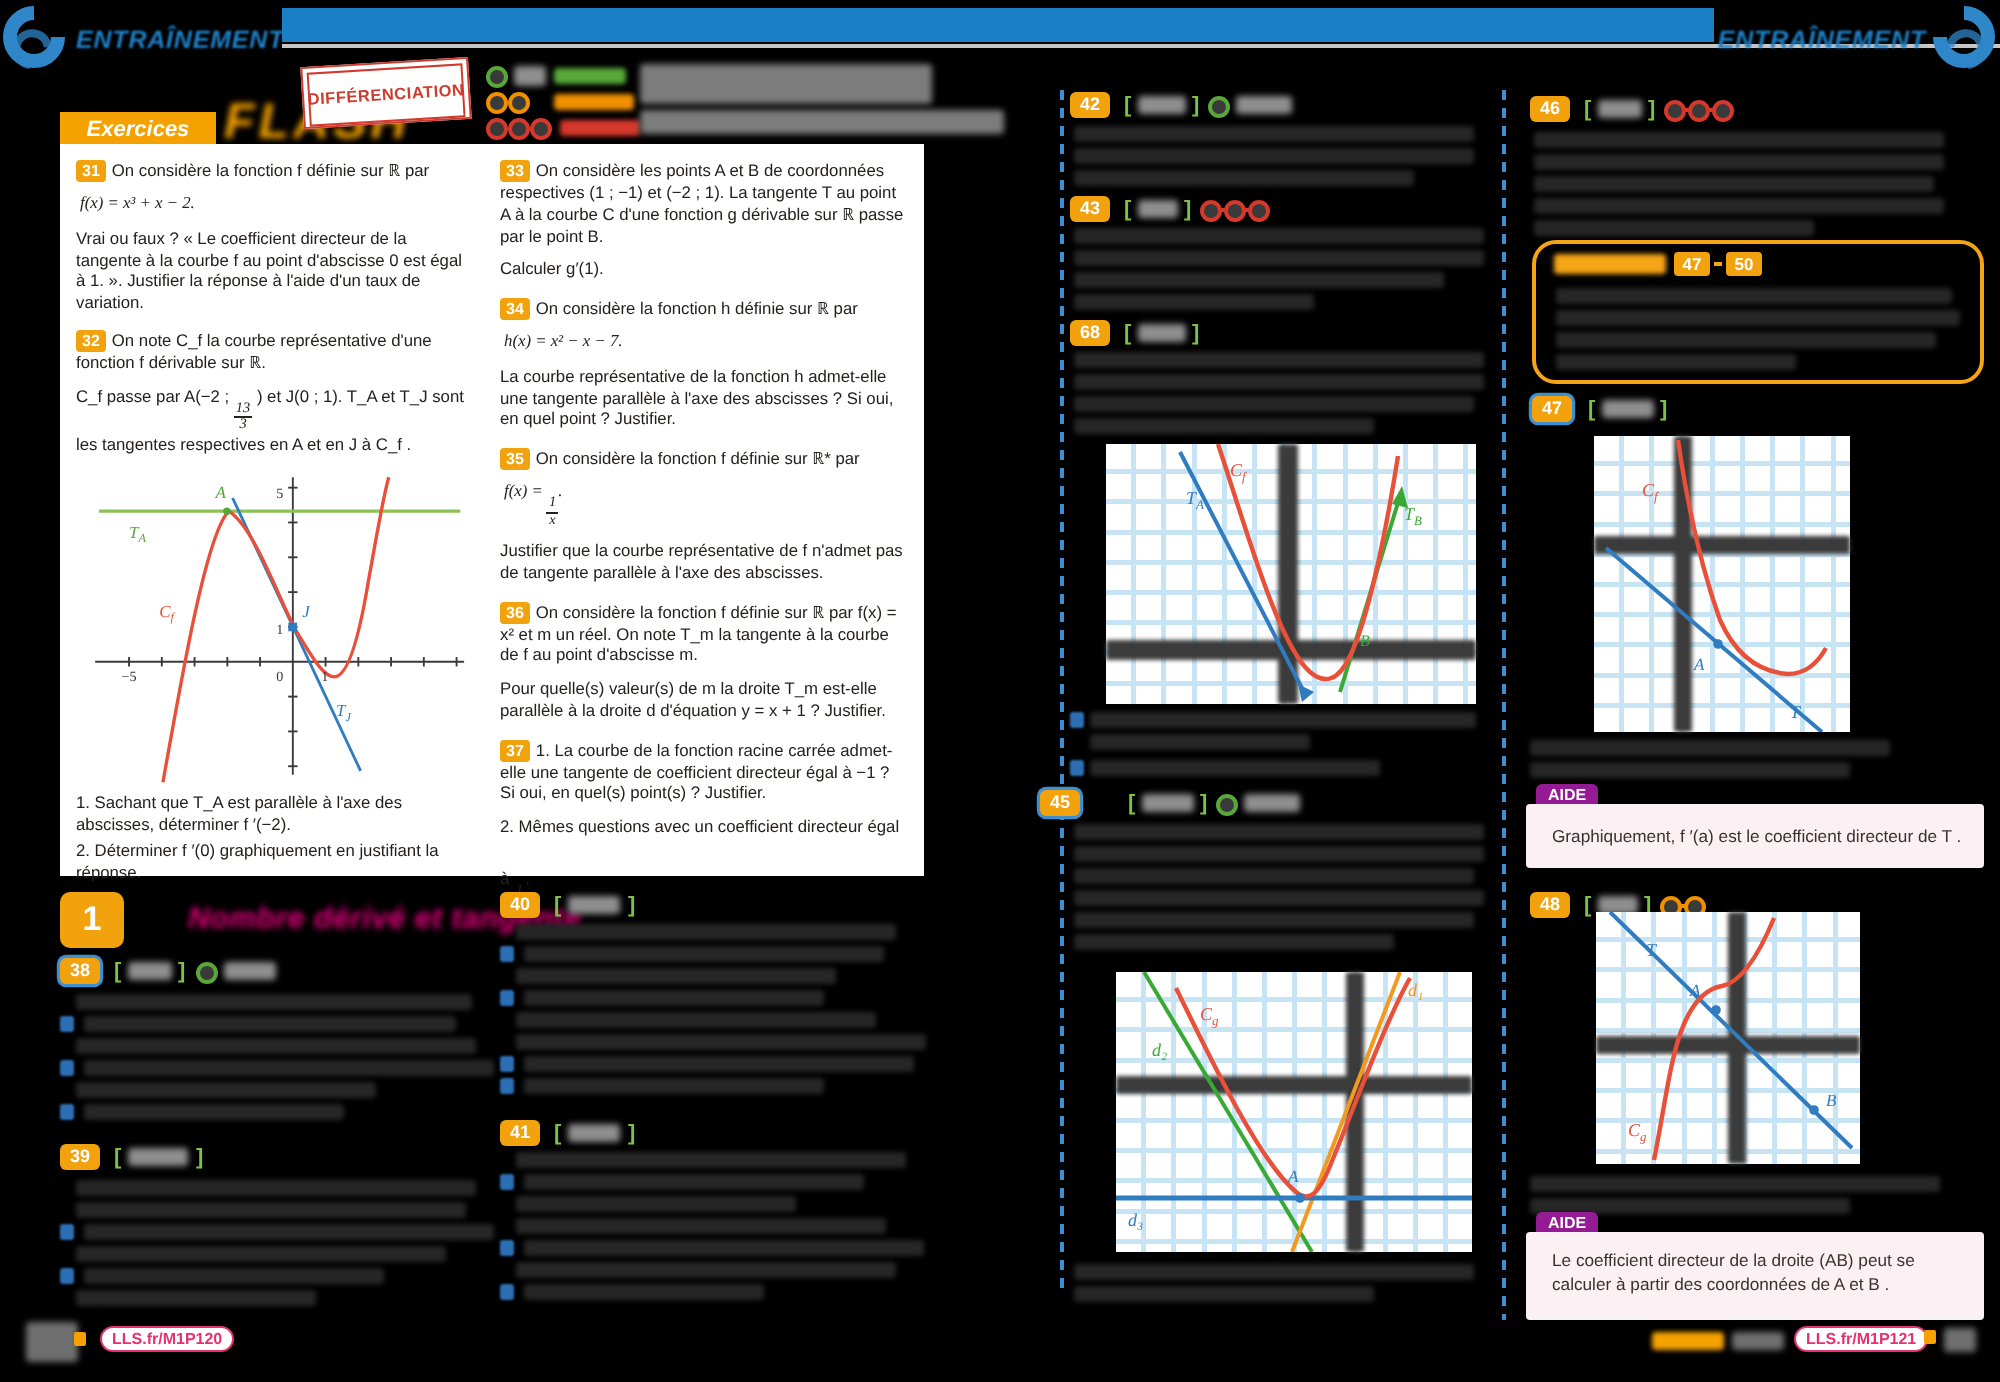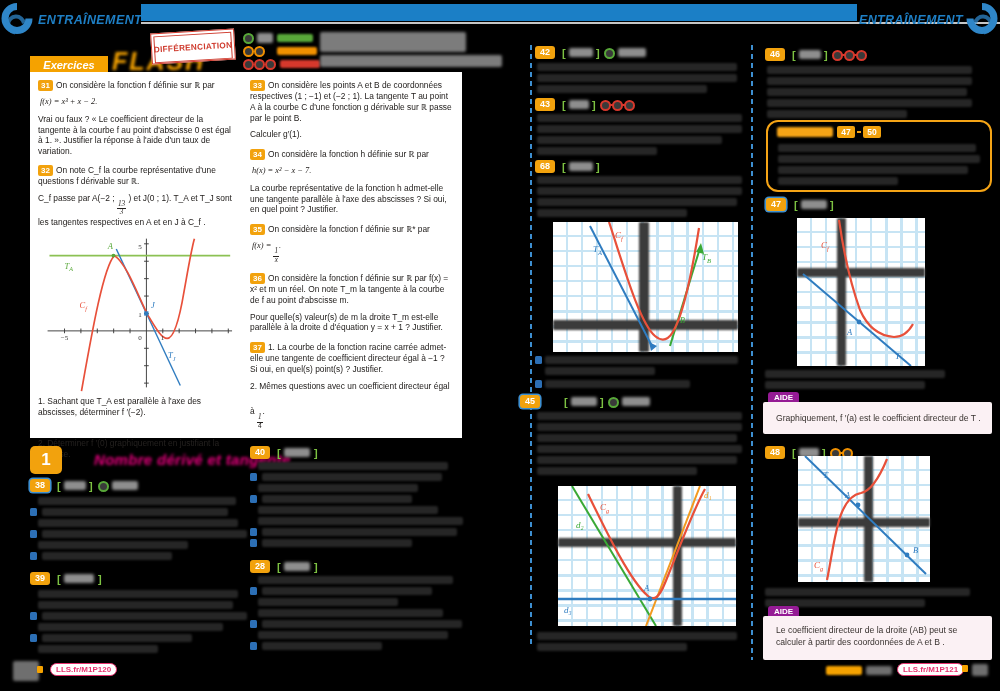--- a/index.html
+++ b/index.html
@@ -111,21 +111,21 @@
   <div class="blob" style="left:320px;top:55px;width:182px;height:12px;background:#7c7c7c"></div>
 
   <div class="panel" style="left:30px;top:72px;width:432px;height:366px"></div>
 
   <div class="col" style="left:38px;top:80px;width:196px">
 
     <p><span class="ib">31</span><span>On considère la fonction f définie sur ℝ par</span></p>
     <div class="formula">f(x) = x³ + x − 2.</div>
     <p>Vrai ou faux ? « Le coefficient directeur de la tangente à la courbe f au point d'abscisse 0 est égal à 1. ». Justifier la réponse à l'aide d'un taux de variation.</p>
 
-    <p style="margin-top:8px"><span class="ib">32</span><span>On note C_f la courbe représentative d'une questions f dérivable sur ℝ.</span></p>
+    <p style="margin-top:8px"><span class="ib">32</span><span>On note C_f la courbe représentative d'une fonction f dérivable sur ℝ.</span></p>
     <p><span>C_f passe par A(−2 ;</span>
       <span class="frac">
           <span class="fn">13</span>
           <span class="fd">3</span>
         </span>
       <span>) et J(0 ; 1). T_A et T_J sont les tangentes respectives en A et en J à C_f .</span></p>
 
     <svg class="gsvg" style="position:relative;display:block;margin:1px 0 3px -4px" width="206" height="160" viewBox="0 0 214 170">
       <g stroke="#3a3a3a" stroke-width="1">
         <line x1="12" y1="104" x2="208" y2="104"></line>
@@ -163,38 +163,39 @@
       <text x="140" y="133" font-size="9" font-style="italic" fill="#2f7cc0"><tspan>T</tspan><tspan dy="2.5" font-size="6.5">J</tspan></text>
       <g font-family="Liberation Sans,sans-serif" font-size="7.5" fill="#333">
         <text x="112" y="17" text-anchor="end">5</text>
         <text x="112" y="89" text-anchor="end">1</text>
         <text x="30" y="114" text-anchor="middle">−5</text>
         <text x="112" y="114" text-anchor="end">0</text>
         <text x="134" y="114" text-anchor="middle">1</text>
       </g>
     </svg>
 
-    <p style="margin-bottom:20px">1. Sachant que T_A est parallèle à l'axe des abscisses, déterminer f ′(−2).</p>
+    <p style="margin-bottom:2px">1. Sachant que T_A est parallèle à l'axe des abscisses, déterminer f ′(−2).</p>
     <p>2. Déterminer f ′(0) graphiquement en justifiant la réponse.</p>
   </div>
 
   <div class="col" style="left:250px;top:80px;width:204px">
     <p><span class="ib">33</span><span>On considère les points A et B de coordonnées respectives (1 ; −1) et (−2 ; 1). La tangente T au point A à la courbe C d'une fonction g dérivable sur ℝ passe par le point B.</span></p>
     <p>Calculer g′(1).</p>
 
     <p style="margin-top:9px"><span class="ib">34</span><span>On considère la fonction h définie sur ℝ par</span></p>
     <div class="formula">h(x) = x² − x − 7.</div>
     <p>La courbe représentative de la fonction h admet-elle une tangente parallèle à l'axe des abscisses ? Si oui, en quel point ? Justifier.</p>
 
     <p style="margin-top:9px"><span class="ib">35</span><span>On considère la fonction f définie sur ℝ* par</span></p>
     <div class="formula"><span>f(x) =</span>
       <span class="frac">
           <span class="fn">1</span>
           <span class="fd">x</span>
         </span><span>.</span></div>
+    <p>Justifier que la courbe représentative de f n'admet pas de tangente parallèle à l'axe des abscisses.</p>
 
     <p style="margin-top:9px"><span class="ib">36</span><span>On considère la fonction f définie sur ℝ par f(x) = x² et m un réel. On note T_m la tangente à la courbe de f au point d'abscisse m.</span></p>
     <p>Pour quelle(s) valeur(s) de m la droite T_m est-elle parallèle à la droite d d'équation y = x + 1 ? Justifier.</p>
 
     <p style="margin-top:9px"><span class="ib">37</span><span>1. La courbe de la fonction racine carrée admet-elle une tangente de coefficient directeur égal à −1 ? Si oui, en quel(s) point(s) ? Justifier.</span></p>
     <p style="margin-bottom:15px">2. Mêmes questions avec un coefficient directeur égal</p>
     <p><span>à</span>
       <span class="frac">
           <span class="fn">1</span>
           <span class="fd">4</span>
@@ -243,21 +244,21 @@
   <div class="rl" style="left:258px;top:484px;width:160px"></div>
   <div class="bm" style="left:250px;top:495px"></div>
   <div class="rl" style="left:262px;top:495px;width:150px"></div>
   <div class="rl" style="left:258px;top:506px;width:180px"></div>
   <div class="rl" style="left:258px;top:517px;width:205px"></div>
   <div class="bm" style="left:250px;top:528px"></div>
   <div class="rl" style="left:262px;top:528px;width:195px"></div>
   <div class="bm" style="left:250px;top:539px"></div>
   <div class="rl" style="left:262px;top:539px;width:150px"></div>
 
-  <div class="xb" style="left:250px;top:560px">28</div>
+  <div class="xb" style="left:250px;top:560px">41</div>
   <span class="gbr" style="left:277px;top:562px">[</span>
   <div class="blob" style="left:284px;top:562px;width:26px;height:9px"></div>
   <span class="gbr" style="left:314px;top:562px">]</span>
   <div class="rl" style="left:258px;top:576px;width:195px"></div>
   <div class="bm" style="left:250px;top:587px"></div>
   <div class="rl" style="left:262px;top:587px;width:170px"></div>
   <div class="rl" style="left:258px;top:598px;width:140px"></div>
   <div class="rl" style="left:258px;top:609px;width:185px"></div>
   <div class="bm" style="left:250px;top:620px"></div>
   <div class="rl" style="left:262px;top:620px;width:200px"></div>

